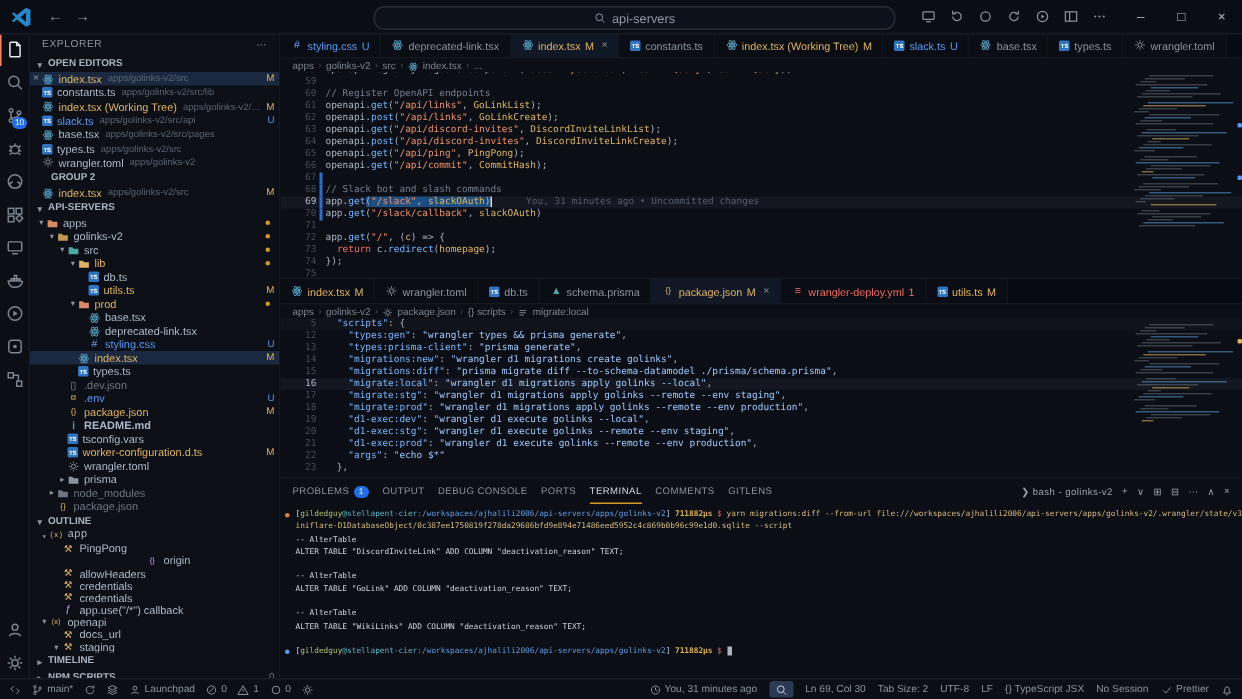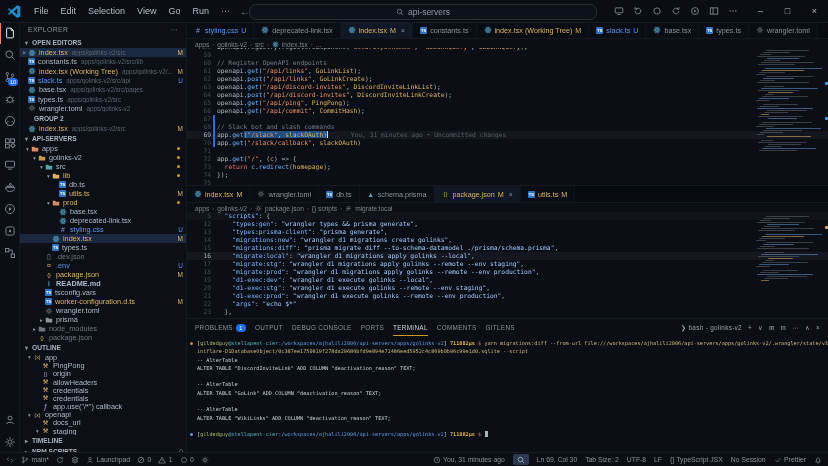--- a/index.html
+++ b/index.html
@@ -80,29 +80,20 @@
   svg.svgi *{stroke-width:1.3;}
 </style>
 </head>
 <body>
 
 <div id="app">
   <div class="titlebar">
     <svg class="logo" viewBox="0 0 16 16">
         <path d="M11 1.2 L14.2 2.6 V13.4 L11 14.8 L4.6 9.6 L2.2 11.5 L1 10.6 L3.6 8 L1 5.4 L2.2 4.5 L4.6 6.4 Z M11 4.6 L7.1 8 L11 11.4 Z" fill="#2489ca"></path>
       </svg>
-    <span id="menus" style="display: inline-flex;">
-        <span class="menu">File</span>
-        <span class="menu">Edit</span>
-        <span class="menu">Selection</span>
-        <span class="menu">View</span>
-        <span class="menu">Go</span>
-        <span class="menu">Run</span>
-        <span class="menu">⋯</span>
-      </span>
     <span class="navarr">←</span>
     <span class="navarr">→</span>
     <div class="cmd">
       <span id="cmd-ic">
           <svg viewBox="0 0 16 16" width="8" height="8" class="svgi" style="color: rgb(144, 153, 166);">
             <circle cx="7" cy="7" r="4.5" fill="none" stroke="currentColor"></circle>
             <path d="M10.5 10.5L14 14" stroke="currentColor"></path>
           </svg>
         </span>
       <span>api-servers</span>
@@ -521,31 +512,31 @@
           <span class="tchev"></span>
           <span class="fi" style="color: rgb(214, 177, 92); font-size: 5.5px;">{}</span>
           <span class="lbl c-dim">package.json</span>
         </div>
       </div>
     <div class="sec-h">
         <span class="chev">▾</span>
         <span>OUTLINE</span>
       </div>
     <div id="outline">
-        <div class="row" style="height: 8.2px; padding-left: 6px;">
+        <div class="row" style="height: 8.2px; padding-left: 6px; font-family: Liberation Mono, monospace;">
           <span class="tchev">▾</span>
           <span class="ol-ic" style="color: rgb(224, 178, 94); font-size: 5px;">(x)</span>
           <span class="lbl">app</span>
         </div>
         <div class="row" style="height: 8.2px; padding-left: 14px;">
           <span class="tchev"></span>
           <span class="ol-ic" style="color: rgb(224, 178, 94);">⚒</span>
           <span class="lbl">PingPong</span>
         </div>
-        <div class="row" style="height: 8.2px; padding-left: 14px;">
+        <div class="row" style="height: 8.2px; padding-left: 14px; justify-content: center;">
           <span class="tchev"></span>
           <span class="ol-ic" style="color: rgb(210, 168, 255); font-size: 5px;">{}</span>
           <span class="lbl">origin</span>
         </div>
         <div class="row" style="height: 8.2px; padding-left: 14px;">
           <span class="tchev"></span>
           <span class="ol-ic" style="color: rgb(224, 178, 94);">⚒</span>
           <span class="lbl">allowHeaders</span>
         </div>
         <div class="row" style="height: 8.2px; padding-left: 14px;">
@@ -776,20 +767,25 @@
             <span class="fi" style="color: rgb(79, 166, 168);">▲</span>
             <span>schema.prisma</span>
           </div>
           <div class="tab active">
             <span class="fi" style="color: rgb(214, 177, 92); font-size: 5.5px;">{}</span>
             <span class="c-mod">package.json</span>
             <span class="badge c-mod">M</span>
             <span class="closex">×</span>
           </div>
           <div class="tab">
+            <span class="fi" style="color: rgb(244, 112, 103);">≡</span>
+            <span class="c-err">wrangler-deploy.yml</span>
+            <span class="badge c-err">1</span>
+          </div>
+          <div class="tab">
             <span class="fi fi-ts">TS</span>
             <span class="c-mod">utils.ts</span>
             <span class="badge c-mod">M</span>
           </div>
         </div>
         <div class="bc">
           <span>apps</span>
           <span class="sep">›</span>
           <span>golinks-v2</span>
           <span class="sep">›</span>

